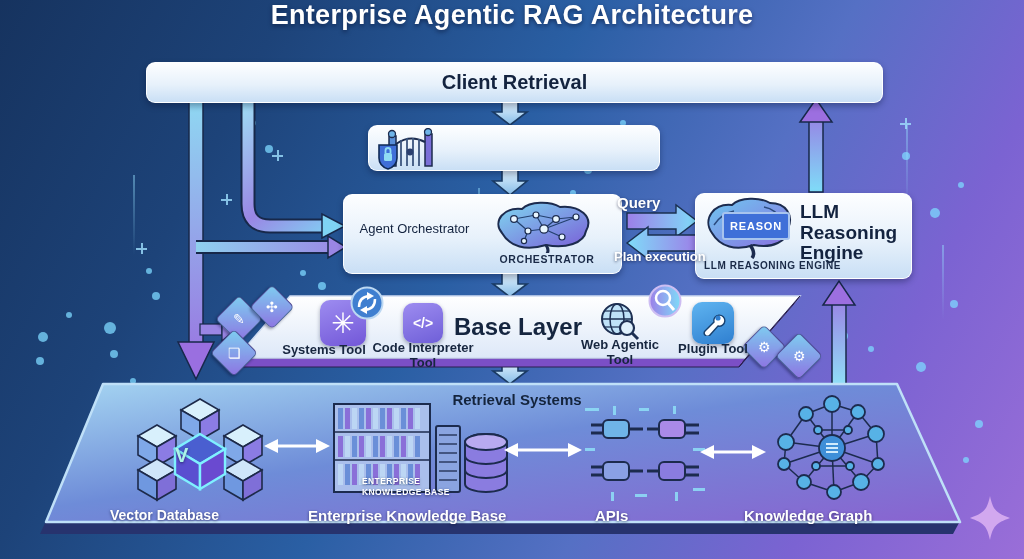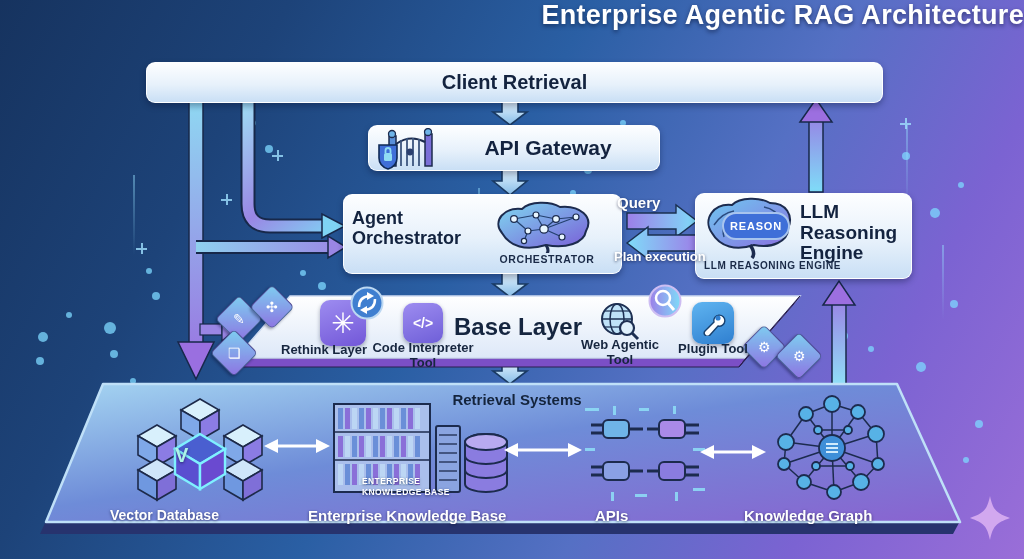--- a/index.html
+++ b/index.html
@@ -181,21 +181,21 @@
       <span>⚙</span>
     </div>
   <div class="abs diamond" style="left:782px;top:339px;">
       <span>⚙</span>
     </div>
 
   <div class="abs toolIcon" style="left:320px;top:300px;width:46px;height:46px;font-size:28px;
        background:linear-gradient(160deg,#9d8cf0,#7257d8);">
     <span>✳</span>
   </div>
-  <div class="abs toollbl" style="left:254px;top:343px;width:140px;">Rethink Layer</div>
+  <div class="abs toollbl" style="left:254px;top:343px;width:140px;">Systems Tool</div>
 
   <svg class="abs" style="left:350px;top:286px;" width="34" height="34">
     <circle cx="17" cy="17" r="15.5" fill="#3f7fd0" stroke="#bcd8f2" stroke-width="2"></circle>
     <path d="M9,21 Q9,11 19,10" fill="none" stroke="#fff" stroke-width="2.5"></path>
     <polygon points="17,6 24,10 17,14" fill="#fff"></polygon>
     <path d="M25,13 Q25,23 15,24" fill="none" stroke="#fff" stroke-width="2.5"></path>
     <polygon points="17,20 10,24 17,28" fill="#fff"></polygon>
   </svg>
 
   <div class="abs toolIcon" style="left:403px;top:303px;width:40px;height:40px;font-size:14px;font-weight:700;
@@ -444,21 +444,21 @@
   <div class="abs wlbl" style="left:110px;top:507px;width:180px;font-size:14px;">Vector Database</div>
   <div class="abs wlbl" style="left:308px;top:507px;width:226px;font-size:15px;">Enterprise Knowledge Base</div>
   <div class="abs wlbl" style="left:595px;top:507px;width:100px;font-size:15px;">APIs</div>
   <div class="abs wlbl" style="left:744px;top:507px;width:182px;font-size:15px;">Knowledge Graph</div>
 
   <svg class="abs" style="left:964px;top:492px;" width="52" height="52">
     <path d="M26,4 C29,18 32,21 46,26 C32,31 29,34 26,48 C23,34 20,31 6,26 C20,21 23,18 26,4 Z" fill="#d2a8ef"></path>
   </svg>
 
   <div class="abs">
-    <div class="abs title" style="left:0;top:0;width:1024px;text-align:right;">Enterprise Agentic RAG Architecture</div>
+    <div class="abs title" style="left:0;top:0;width:1024px;">Enterprise Agentic RAG Architecture</div>
   </div>
 
   <div class="abs box center" style="left:146px;top:62px;width:735px;height:39px;font-size:20px;font-weight:700;">
     <span>Client Retrieval</span>
   </div>
 
   <div class="abs box" style="left:368px;top:125px;width:290px;height:44px;">
     <svg class="abs" style="left:8px;top:2px;" width="64" height="42">
       <rect x="12" y="8" width="7" height="30" fill="#5a8fd8" stroke="#1c2b4e" stroke-width="1.5"></rect>
       <rect x="48" y="6" width="7" height="32" fill="#7a6fd8" stroke="#1c2b4e" stroke-width="1.5"></rect>
@@ -469,25 +469,24 @@
         <line x1="24" y1="12" x2="24" y2="38"></line>
           <line x1="30" y1="10" x2="30" y2="38"></line>
           <line x1="36" y1="10" x2="36" y2="38"></line>
           <line x1="42" y1="11" x2="42" y2="38"></line>
       </g>
       <circle cx="33" cy="24" r="3.4" fill="#2b3f6e"></circle>
       <path d="M2,17 L20,17 L20,30 Q20,38 11,41 Q2,38 2,30 Z" fill="#3f6fd8" stroke="#0f2a55" stroke-width="1.6"></path>
       <rect x="7" y="25" width="8" height="8" rx="1.5" fill="#8fdcf4"></rect>
       <path d="M8.5,25 v-2.5 a2.5,2.5 0 0 1 5,0 V25" fill="none" stroke="#8fdcf4" stroke-width="1.8"></path>
     </svg>
-    <div class="abs center" style="left:76px;top:0;width:206px;height:44px;font-size:21px;font-weight:700;">API Gateway</div>
   </div>
 
   <div class="abs box" style="left:343px;top:194px;width:277px;height:78px;">
-    <div class="abs center" style="left:8px;top:8px;width:125px;height:52px;font-size:18px;font-weight:700;text-align:left;line-height:1.1;">Agent Orchestrator</div>
+    <div class="abs center" style="left:8px;top:8px;width:125px;height:52px;font-size:13px;font-weight:400;text-align:right;line-height:1.1;">Agent Orchestrator</div>
     <svg class="abs" style="left:140px;top:4px;" width="126" height="54">
       <defs>
           <linearGradient id="gBr1" x1="0" y1="0" x2="1" y2="1">
         <stop offset="0" stop-color="#7fd8f0"></stop>
             <stop offset="1" stop-color="#7a5fd8"></stop>
           </linearGradient>
         </defs>
       <path d="M18,34 C8,22 20,8 38,10 C46,2 66,2 76,8 C96,6 110,18 102,32 C100,44 82,50 62,46 C42,52 26,48 18,34 Z" fill="url(#gBr1)" stroke="#1c2b4e" stroke-width="2"></path>
       <path d="M62,46 q4,6 0,10" stroke="#1c2b4e" stroke-width="3" fill="none"></path>
       <g stroke="#23406e" stroke-width="1.2">
@@ -527,21 +526,21 @@
       <path d="M12,36 C2,22 14,6 32,8 C40,0 60,0 70,6 C86,6 94,18 88,32 C88,44 72,52 54,48 C36,54 20,50 12,36 Z" fill="url(#gBr2)" stroke="#1c2b4e" stroke-width="2"></path>
       <path d="M50,48 q6,8 2,13" stroke="#1c2b4e" stroke-width="3.5" fill="none"></path>
       <g stroke="#2a4a7e" stroke-width="1.4" fill="none">
         <path d="M14,28 q8,-12 20,-14"></path>
           <path d="M24,40 q-4,-14 8,-22"></path>
           <path d="M64,10 q12,2 18,14"></path>
           <path d="M70,38 q10,-4 12,-14"></path>
       </g>
     </svg>
     <div class="abs center" style="left:26px;top:18px;width:64px;height:24px;background:#3f6fd8;border:2px solid #a8c4ee;
-         border-radius:14px;color:#fff;font-size:11px;font-weight:800;letter-spacing:.8px;">REASON</div>
+         border-radius:3px;color:#fff;font-size:11px;font-weight:800;letter-spacing:.8px;">REASON</div>
     <div class="abs" style="left:104px;top:8px;width:108px;font-size:19px;font-weight:700;line-height:1.08;color:#13233f;">LLM Reasoning Engine</div>
     <div class="abs cap" style="left:8px;top:66px;width:190px;font-size:10px;">LLM REASONING ENGINE</div>
   </div>
 
   <div class="abs wlbl" style="left:617px;top:194px;width:90px;font-size:15px;">Query</div>
   <div class="abs wlbl" style="left:614px;top:250px;width:96px;font-size:13px;line-height:1.12;">Plan execution</div>
 
 </div>
 
 </body></html>

